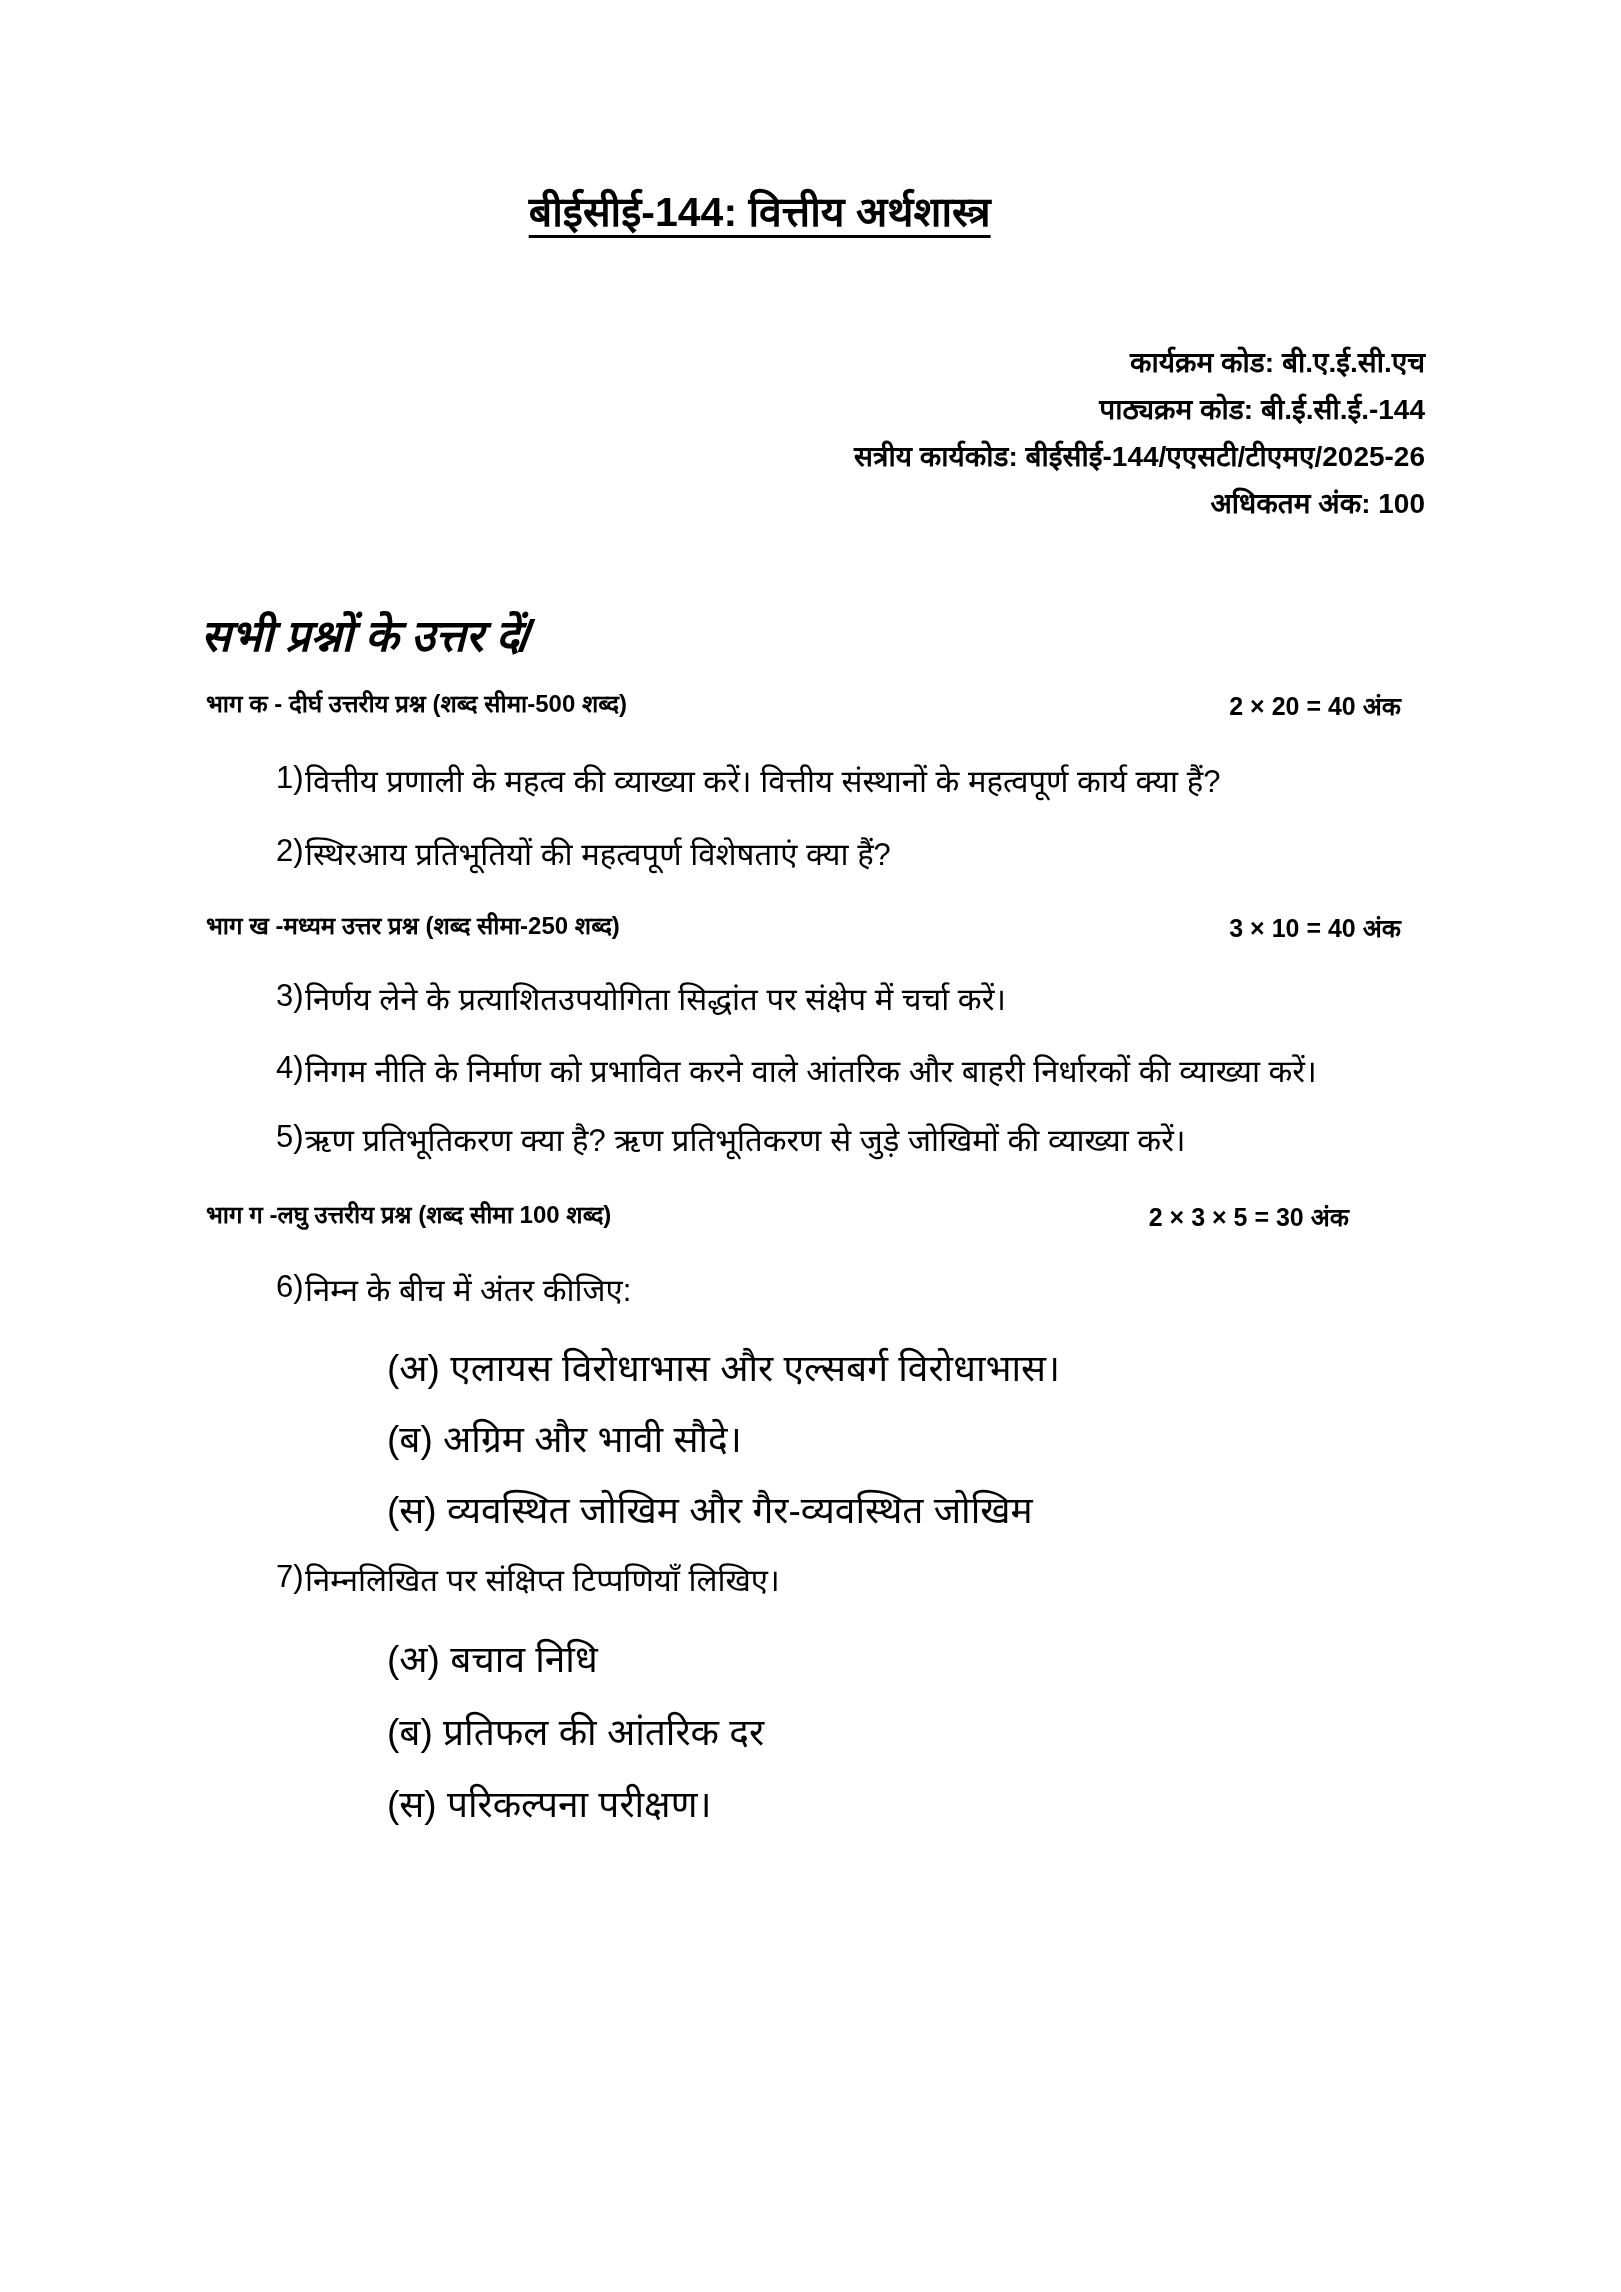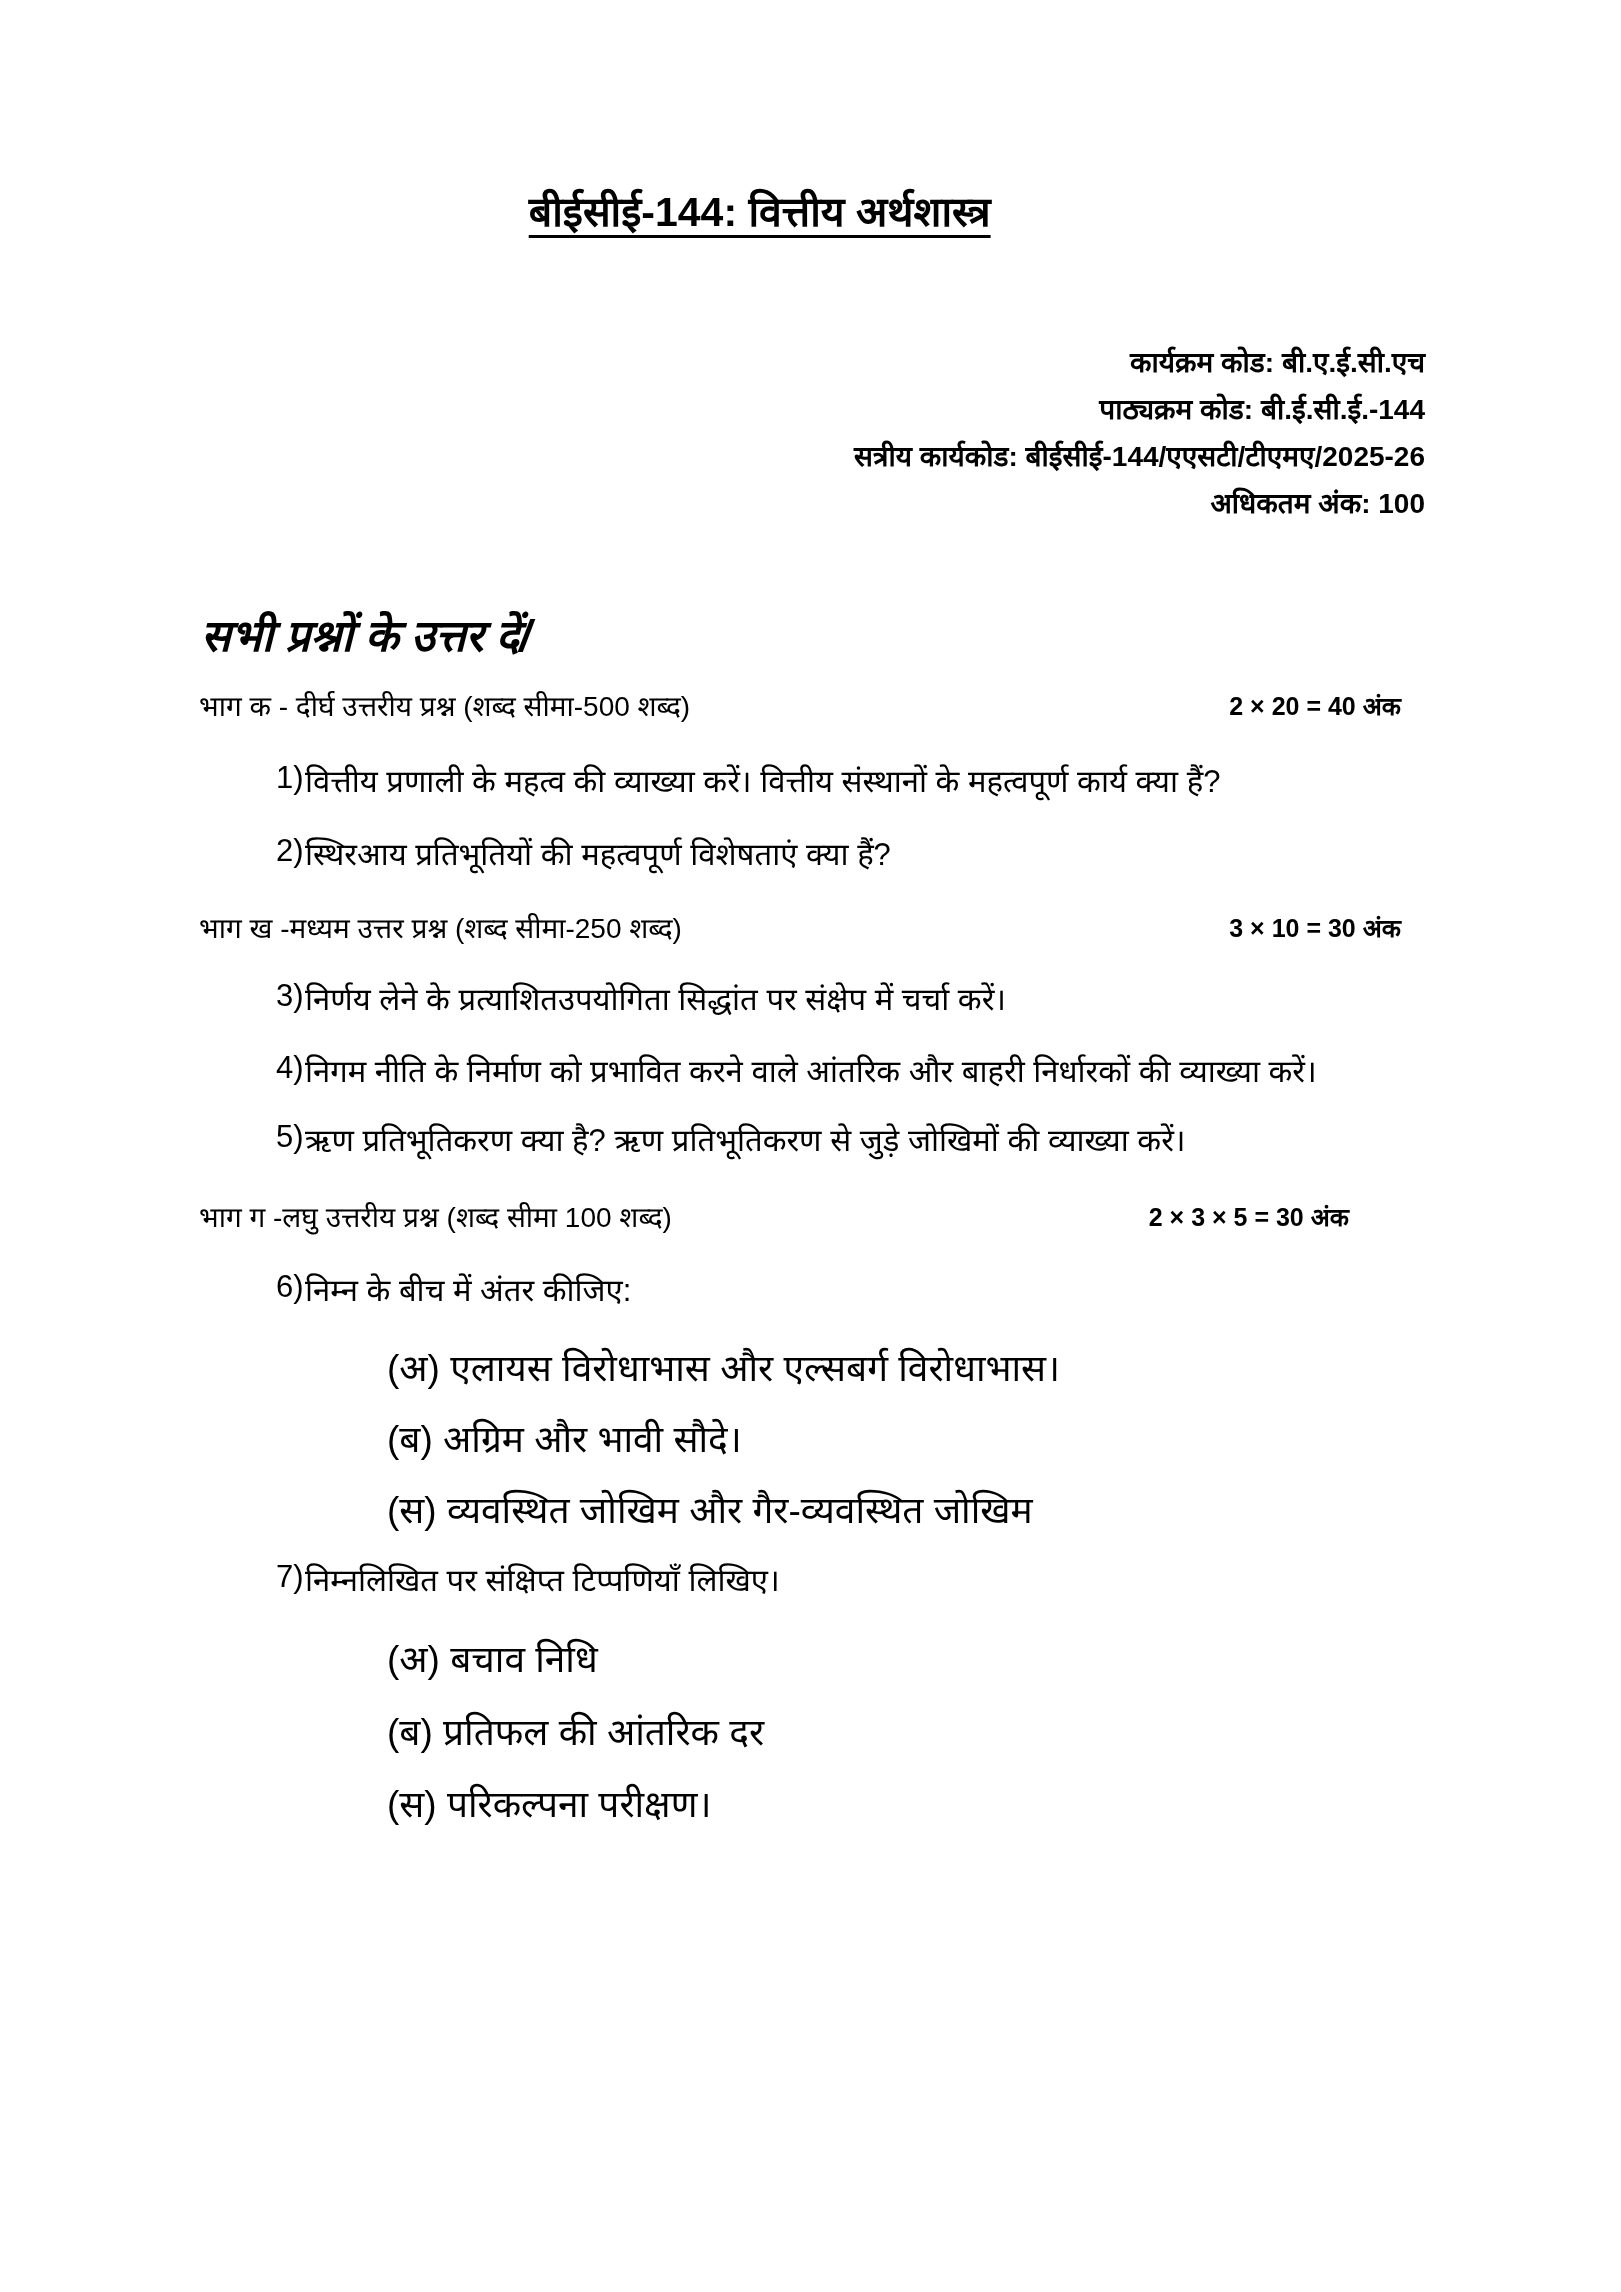--- a/index.html
+++ b/index.html
@@ -24,22 +24,22 @@
   .course-info{
     position:absolute; top:339px; right:196px;
     text-align:right; font-size:28px; font-weight:700; line-height:47px;
     white-space:nowrap;
   }
   .instruction{
     position:absolute; top:604px; left:201px;
     font-size:44px; font-weight:700; font-style:italic;
   }
   .sec-head{
-    position:absolute; left:199px;
-    font-size:28px; font-weight:400; white-space:nowrap;
+    position:absolute; left:206px;
+    font-size:24px; font-weight:700; white-space:nowrap;
   }
   .marks{
     position:absolute;
     font-size:25px; font-weight:700; white-space:nowrap;
   }
   .question{
     position:absolute; left:276px;
     display:flex; font-size:31px;
   }
   .qnum{ flex:0 0 29px; width:29px; }
@@ -73,21 +73,21 @@
   <div class="question" style="top:760px;">
     <span class="qnum">1)</span>
     <span class="qtext">वित्तीय प्रणाली के महत्व की व्याख्या करें। वित्तीय संस्थानों के महत्वपूर्ण कार्य क्या हैं?</span>
   </div>
   <div class="question" style="top:833px;">
     <span class="qnum">2)</span>
     <span class="qtext">स्थिरआय प्रतिभूतियों की महत्वपूर्ण विशेषताएं क्या हैं?</span>
   </div>
 
   <div class="sec-head" style="top:908px;">भाग ख -मध्यम उत्तर प्रश्न (शब्द सीमा-250 शब्द)</div>
-  <div class="marks" style="top:910px; right:220px;">3 × 10 = 30 अंक</div>
+  <div class="marks" style="top:910px; right:220px;">3 × 10 = 40 अंक</div>
 
   <div class="question" style="top:978px;">
     <span class="qnum">3)</span>
     <span class="qtext">निर्णय लेने के प्रत्याशितउपयोगिता सिद्धांत पर संक्षेप में चर्चा करें।</span>
   </div>
   <div class="question" style="top:1050px;">
     <span class="qnum">4)</span>
     <span class="qtext">निगम नीति के निर्माण को प्रभावित करने वाले आंतरिक और बाहरी निर्धारकों की व्याख्या करें।</span>
   </div>
   <div class="question" style="top:1119px;">

